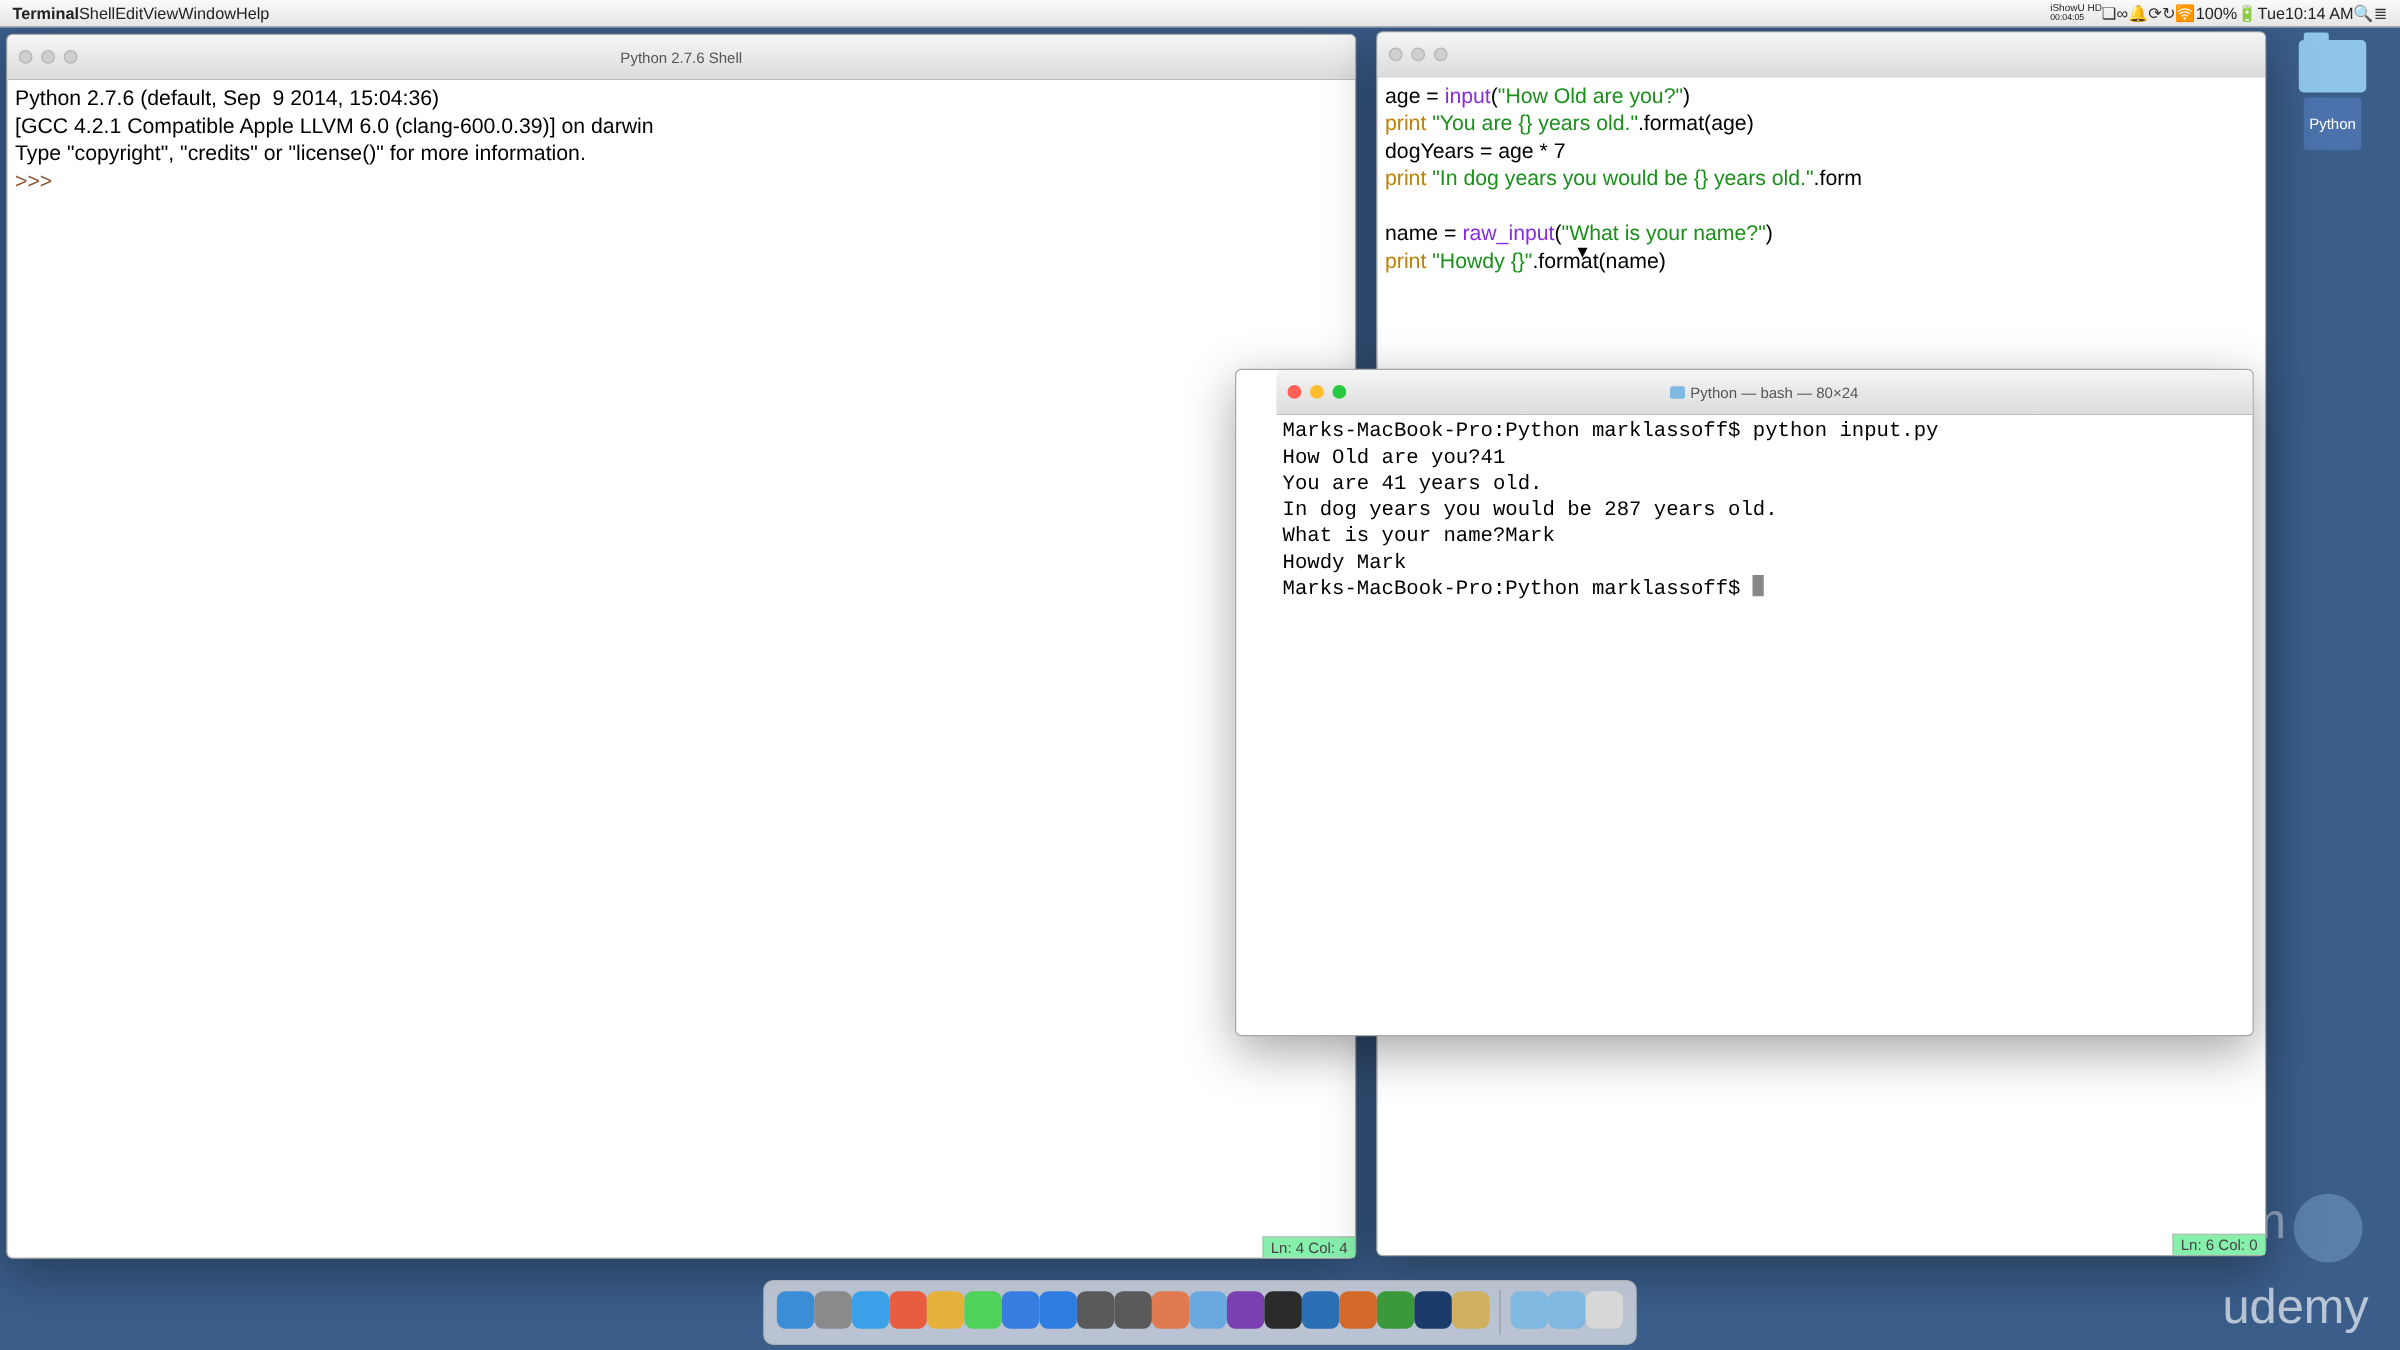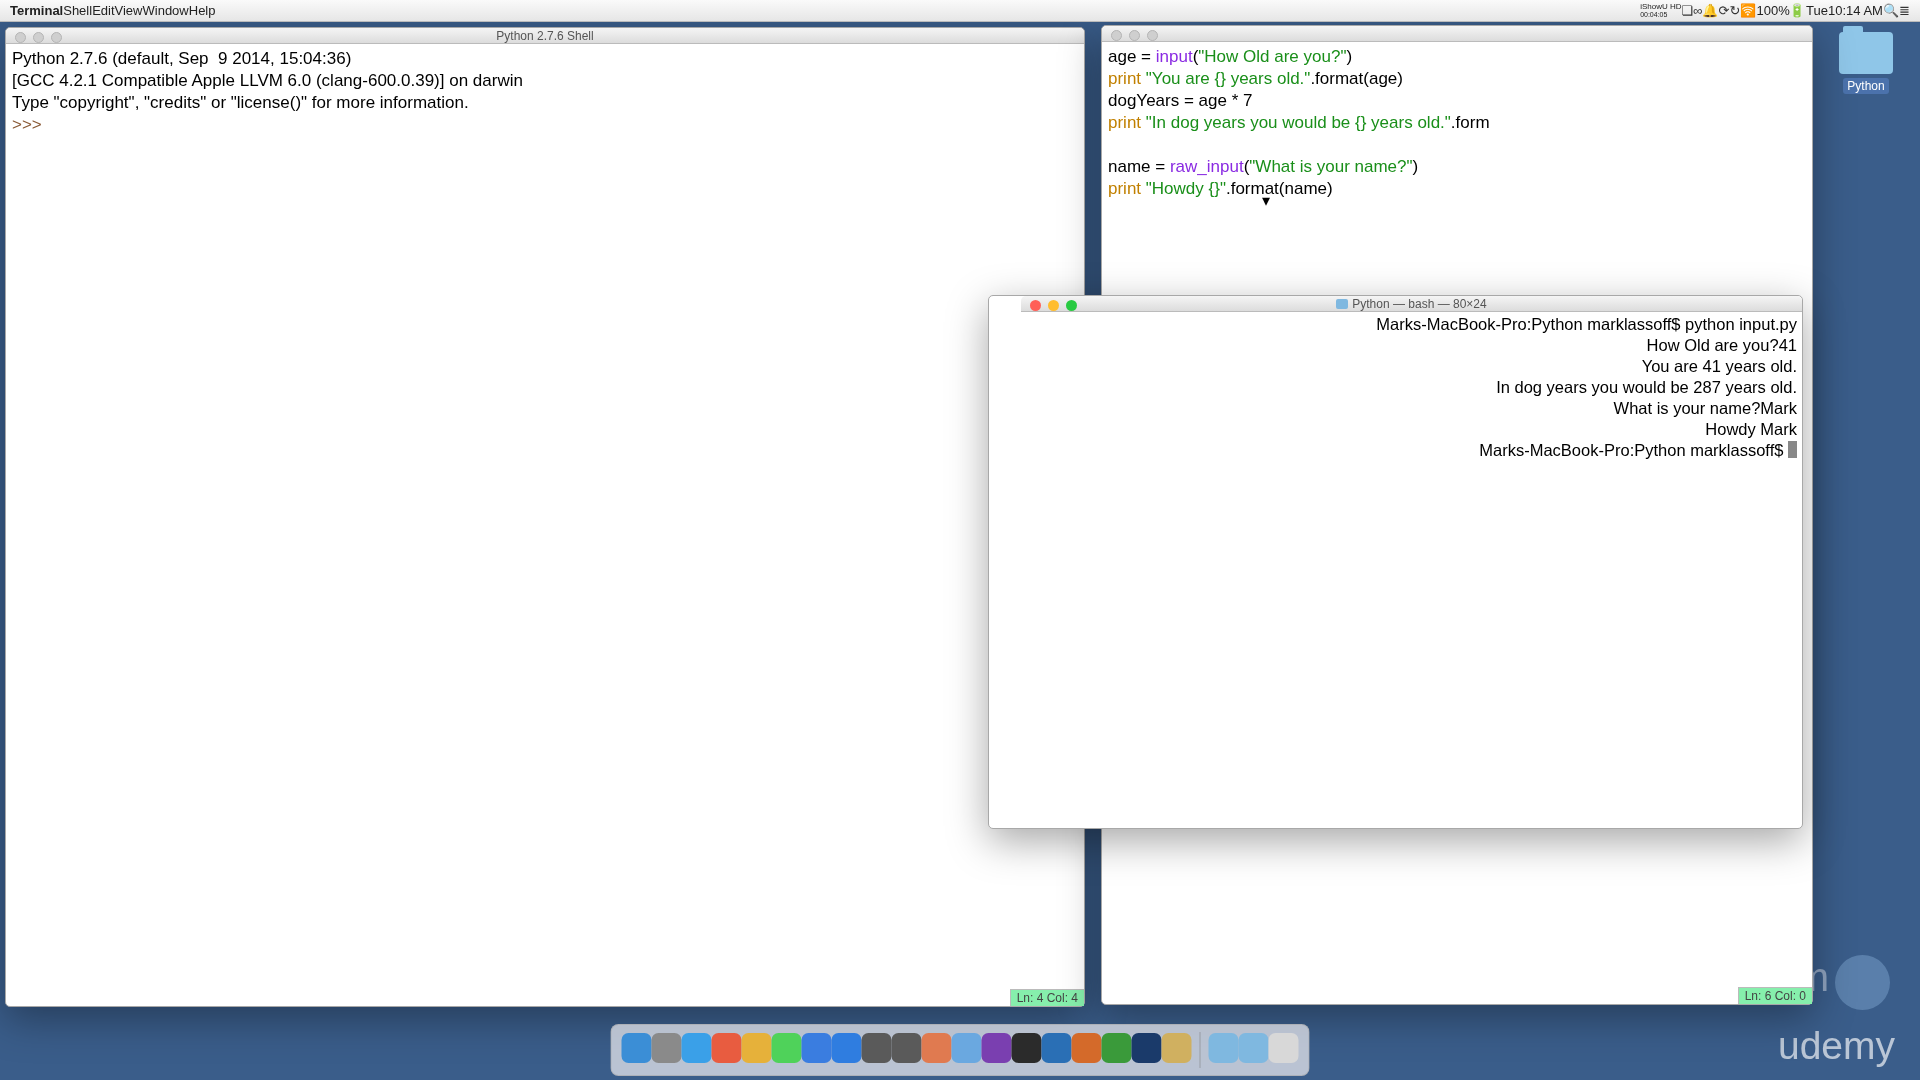--- a/index.html
+++ b/index.html
@@ -38,52 +38,52 @@
   background: #8fc6e8;
   border-radius: 4px; margin: 0 auto 4px;
   position: relative;
 }
 .folder-shape:before {
   content:""; position:absolute; top:-6px; left:4px;
   width:20px; height:8px; background:#8fc6e8; border-radius:2px 2px 0 0;
 }
 .folder-label {
   background: rgba(80,120,180,.8);
-  border-radius: 3px; padding: 1px 4px; display: inline-block;
+  border-radius: 3px; padding: 14px 4px; display: inline-block;
 }
 
 .window {
   position: absolute; background: #fff;
   border: 1px solid #a8a8a8; border-radius: 5px;
   box-shadow: 0 12px 40px rgba(0,0,0,.35);
 }
 .titlebar {
-  height: 16px; background: linear-gradient(#f5f5f5,#dcdcdc);
+  height: 36px; background: linear-gradient(#f5f5f5,#dcdcdc);
   border-bottom: 1px solid #bbb;
   border-radius: 5px 5px 0 0;
-  display: flex; align-items: flex-end;
+  display: flex; align-items: center;
   font-size: 12px; color: #555;
   position: relative;
 }
 .traffic { display: flex; gap: 7px; padding-left: 9px; }
 .dot { width: 11px; height: 11px; border-radius: 50%; }
 .dot.inactive { background: #cfcfcf; border:1px solid #b5b5b5; }
 .dot.r { background: #ff5f57; } .dot.y { background: #ffbd2e; } .dot.g { background: #28ca41; }
 .titlebar .title-center { position: absolute; left:0; right:0; text-align:center; pointer-events:none; }
 .title-icon-folder { display:inline-block; width:12px; height:10px; background:#7fb8e0; border-radius:2px; margin-right:4px; vertical-align:-1px; }
 
 .code-area {
   font-family: Liberation Sans, sans-serif;
   font-size: 17px; line-height: 22px;
   padding: 4px 6px; white-space: pre; overflow: hidden;
 }
 .term-area {
-  font-family: Liberation Sans, sans-serif;
+  font-family: Liberation Mono, monospace;
   font-size: 16.5px; line-height: 21px;
-  padding: 2px 5px; white-space: pre; text-align: right;
+  padding: 2px 5px; white-space: pre;
 }
 .statusbar {
   position:absolute; bottom:0; right:0;
   background:#86efac; border:1px solid #bbb; border-right:none; border-bottom:none;
   font-size:12px; color:#444; padding:1px 6px;
 }
 
 #win-shell { top: 27px; left: 5px; width: 1080px; height: 980px; z-index: 5; }
 #win-shell .code-area { color:#000; }
 .prompt-orange { color:#8a5a36; }

